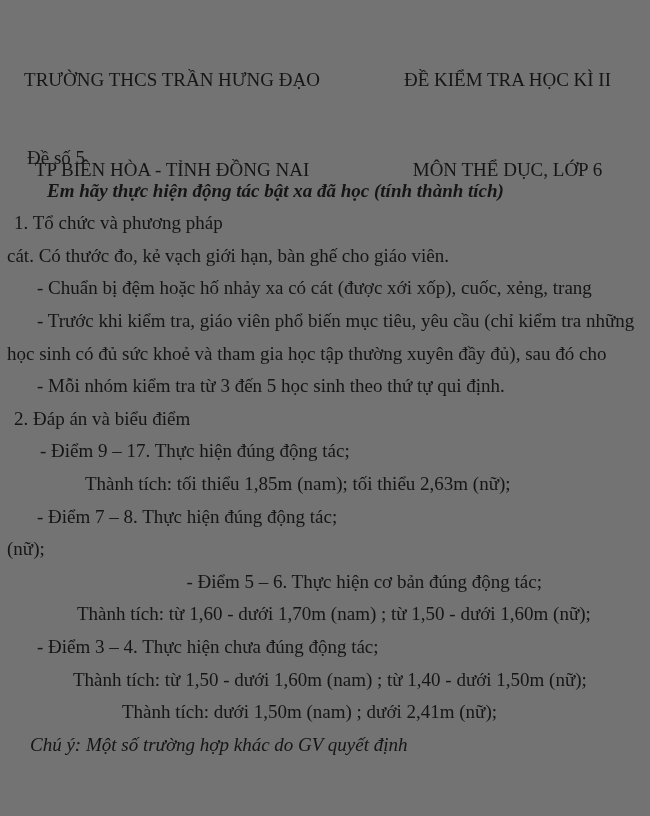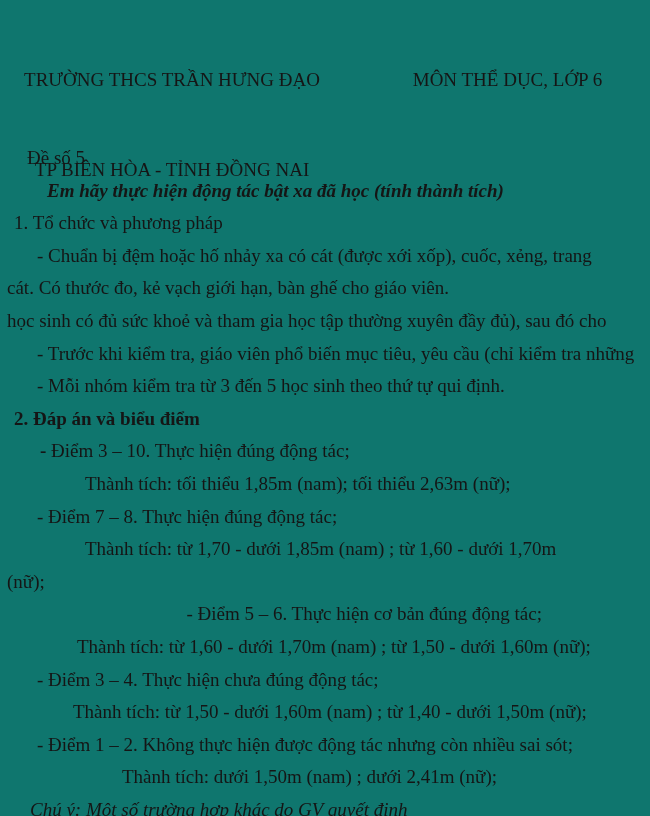--- a/index.html
+++ b/index.html
@@ -11,21 +11,21 @@
     height: 816px;
     background: #ffffff;
     font-family: "Liberation Serif", "DejaVu Serif", serif;
     color: #151515;
     overflow: hidden;
   }
   .page {
     position: relative;
     width: 650px;
     height: 816px;
-    background: #0f766e;
+    background: #737373;
     overflow: hidden;
   }
   
   .header-col {
     position: absolute;
     top: 5px;
     text-align: center;
     font-size: 19px;
     line-height: 30px;
     white-space: pre;
@@ -45,21 +45,21 @@
     left: 0;
     width: 542px;
     margin-top: 46px;
   }
   .line {
     height: 32.6px;
     line-height: 32.6px;
     font-size: 19px;
     white-space: pre;
   }
-  .bold { font-weight: bold; }
+  .bold { font-weight: normal; }
   .italic { font-style: italic; }
   .bold-italic { font-weight: bold; font-style: italic; }
   
   .ind7  { margin-left: 7px; }
   .ind14 { margin-left: 14px; }
   .ind27 { margin-left: 27px; }
   .ind30 { margin-left: 30px; }
   .ind37 { margin-left: 37px; }
   .ind39 { margin-left: 39px; text-align: right; }
   .ind40 { margin-left: 40px; }
@@ -72,40 +72,39 @@
 <body>
 
 <div class="page">
 
   <div class="header-col header-left">
     <div>TRƯỜNG THCS TRẦN HƯNG ĐẠO</div>
     <div>TP BIÊN HÒA - TỈNH ĐỒNG NAI</div>
   </div>
 
   <div class="header-col header-right">
+    <div>ĐỀ KIỂM TRA HỌC KÌ II</div>
     <div>MÔN THỂ DỤC, LỚP 6</div>
   </div>
 
   <div class="doc-body">
     <div class="line ind27">Đề số 5</div>
     <div class="line ind47 bold-italic">Em hãy thực hiện động tác bật xa đã học (tính thành tích)</div>
     <div class="line ind14">1. Tổ chức và phương pháp</div>
+    <div class="line ind7">cát. Có thước đo, kẻ vạch giới hạn, bàn ghế cho giáo viên.</div>
     <div class="line ind37">- Chuẩn bị đệm hoặc hố nhảy xa có cát (được xới xốp), cuốc, xẻng, trang</div>
-    <div class="line ind7">cát. Có thước đo, kẻ vạch giới hạn, bàn ghế cho giáo viên.</div>
+    <div class="line ind37">- Trước khi kiểm tra, giáo viên phổ biến mục tiêu, yêu cầu (chỉ kiểm tra những</div>
     <div class="line ind7">học sinh có đủ sức khoẻ và tham gia học tập thường xuyên đầy đủ), sau đó cho</div>
-    <div class="line ind37">- Trước khi kiểm tra, giáo viên phổ biến mục tiêu, yêu cầu (chỉ kiểm tra những</div>
     <div class="line ind37">- Mỗi nhóm kiểm tra từ 3 đến 5 học sinh theo thứ tự qui định.</div>
     <div class="line ind14 bold">2. Đáp án và biểu điểm</div>
-    <div class="line ind40"><span class="bold">-</span><span> Điểm 3 – 10. Thực hiện đúng động tác;</span></div>
+    <div class="line ind40"><span class="bold">-</span><span> Điểm 9 – 17. Thực hiện đúng động tác;</span></div>
     <div class="line ind85">Thành tích: tối thiểu 1,85m (nam); tối thiểu 2,63m (nữ);</div>
     <div class="line ind37">- Điểm 7 – 8. Thực hiện đúng động tác;</div>
-    <div class="line ind85">Thành tích: từ 1,70 - dưới 1,85m (nam) ; từ 1,60 - dưới 1,70m</div>
     <div class="line ind7">(nữ);</div>
     <div class="line ind39">- Điểm 5 – 6. Thực hiện cơ bản đúng động tác;</div>
     <div class="line ind77">Thành tích: từ 1,60 - dưới 1,70m (nam) ; từ 1,50 - dưới 1,60m (nữ);</div>
     <div class="line ind37">- Điểm 3 – 4. Thực hiện chưa đúng động tác;</div>
     <div class="line ind73">Thành tích: từ 1,50 - dưới 1,60m (nam) ; từ 1,40 - dưới 1,50m (nữ);</div>
-    <div class="line ind37">- Điểm 1 – 2. Không thực hiện được động tác nhưng còn nhiều sai sót;</div>
     <div class="line ind77">Thành tích: dưới 1,50m (nam) ; dưới 2,41m (nữ);</div>
     <div class="line ind30 italic">Chú ý: Một số trường hợp khác do GV quyết định</div>
   </div>
 
 </div>
 
 </body></html>

